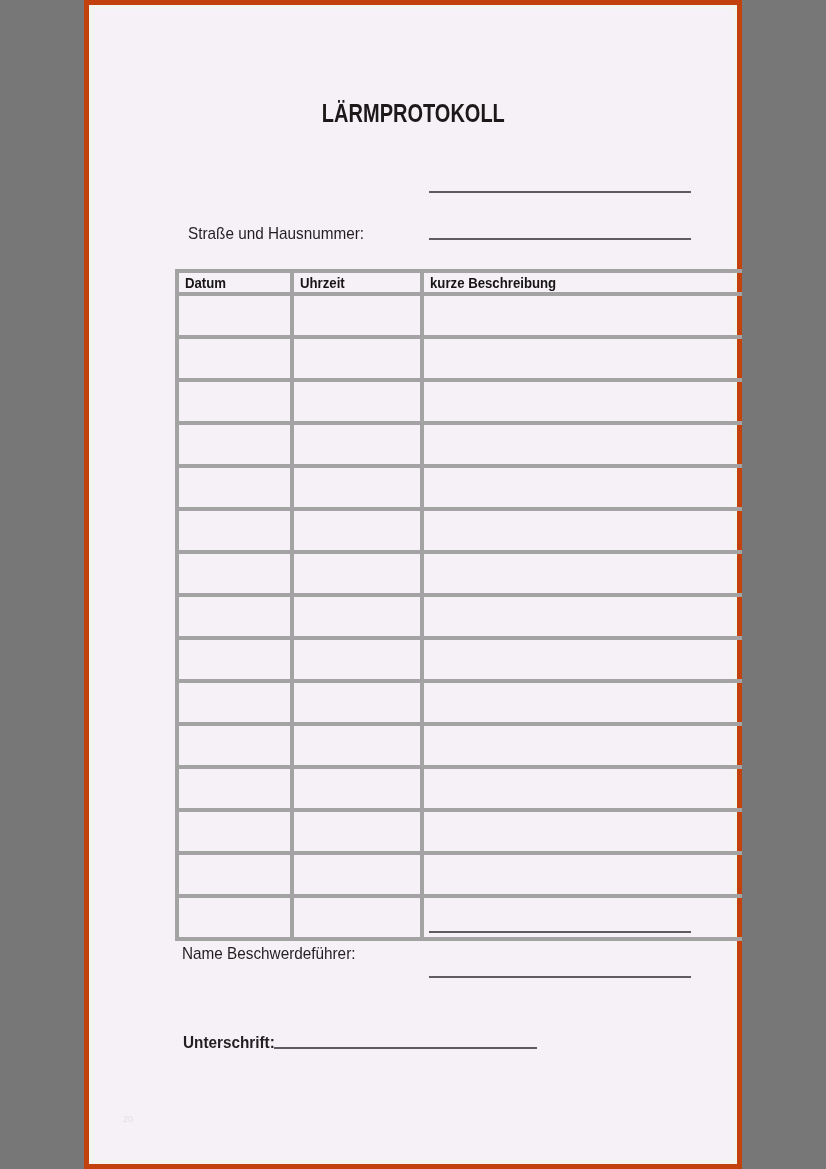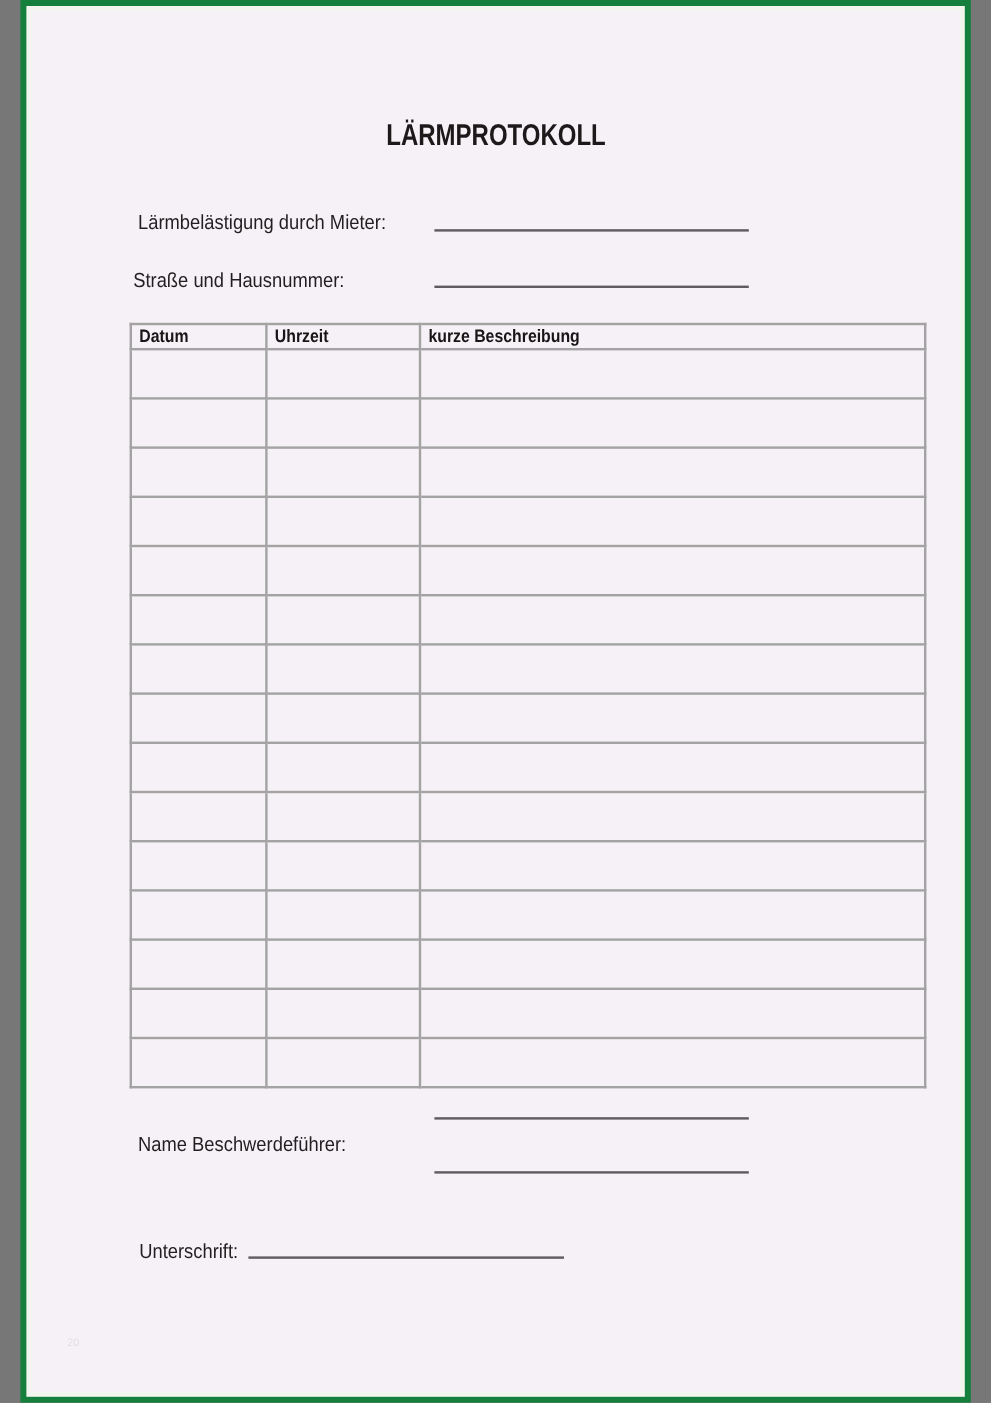--- a/index.html
+++ b/index.html
@@ -1,21 +1,21 @@
 <!DOCTYPE html>
 <html><head>
 <meta charset="utf-8">
 <style>
   html,body { margin:0; padding:0; background:#777; }
   .page {
     position:relative;
-    width:792px; height:1169px;
+    width:658px; height:1169px;
     margin:0 auto;
     font-family:"Liberation Sans", sans-serif;
-    background:#15803d;
+    background:#c2410c;
     overflow:hidden;
   }
   .inset {
     position:absolute; left:5px; top:5px; right:5px; bottom:5px;
     background:#f3f6ef;
   }
   .paper {
     position:absolute; left:9px; top:9px; right:9px; bottom:9px;
     background:#f5f1f6;
   }
@@ -34,21 +34,21 @@
   .fill-line {
     height:0; border-bottom:2px solid #5f5b5f;
   }
   table.noise {
     position:absolute; left:91px; top:269px;
     width:638px;
     border-collapse:collapse;
     table-layout:fixed;
   }
   table.noise th, table.noise td {
-    border:2px solid #a3a3a3;
+    border:4px solid #a3a3a3;
     padding:0;
   }
   table.noise { border:2px solid #413d41; }
   table.noise th {
     height:19px;
     text-align:left;
     font-size:15px; font-weight:bold; color:#171516;
     padding-left:6px;
     vertical-align:middle;
   }
@@ -66,26 +66,23 @@
 <body>
 
 <div class="page">
   <div class="inset"></div>
   <div class="paper"></div>
 
   <div class="abs title">
     <span>LÄRMPROTOKOLL</span>
   </div>
 
-  <div class="abs label" style="left:98px; top:176px;">
-    <span>Lärmbelästigung durch Mieter:</span>
-  </div>
   <div class="abs fill-line" style="left:345px; top:191px; width:262px;"></div>
 
-  <div class="abs label" style="left:94px; top:224px;">
+  <div class="abs label" style="left:104px; top:224px;">
     <span>Straße und Hausnummer:</span>
   </div>
   <div class="abs fill-line" style="left:345px; top:238px; width:262px;"></div>
 
   <table class="noise">
     <thead>
       <tr>
         <th class="col-datum"><span>Datum</span></th>
         <th class="col-uhrzeit"><span>Uhrzeit</span></th>
         <th class="col-beschreibung"><span>kurze Beschreibung</span></th>
@@ -170,19 +167,19 @@
       </tbody>
   </table>
 
   <div class="abs label" style="left:98px; top:916px;margin-top:28px;">
     <span>Name Beschwerdeführer:</span>
   </div>
   <div class="abs fill-line" style="left:345px; top:931px; width:262px;"></div>
 
   <div class="abs fill-line" style="left:345px; top:976px; width:262px;"></div>
 
-  <div class="abs label" style="left:99px; top:1033px;">
+  <div class="abs label" style="left:99px; top:1033px;font-weight:bold;">
     <span>Unterschrift:</span>
   </div>
   <div class="abs fill-line" style="left:190px; top:1047px; width:263px;"></div>
 
   <div class="abs watermark">20</div>
 </div>
 
 </body></html>

